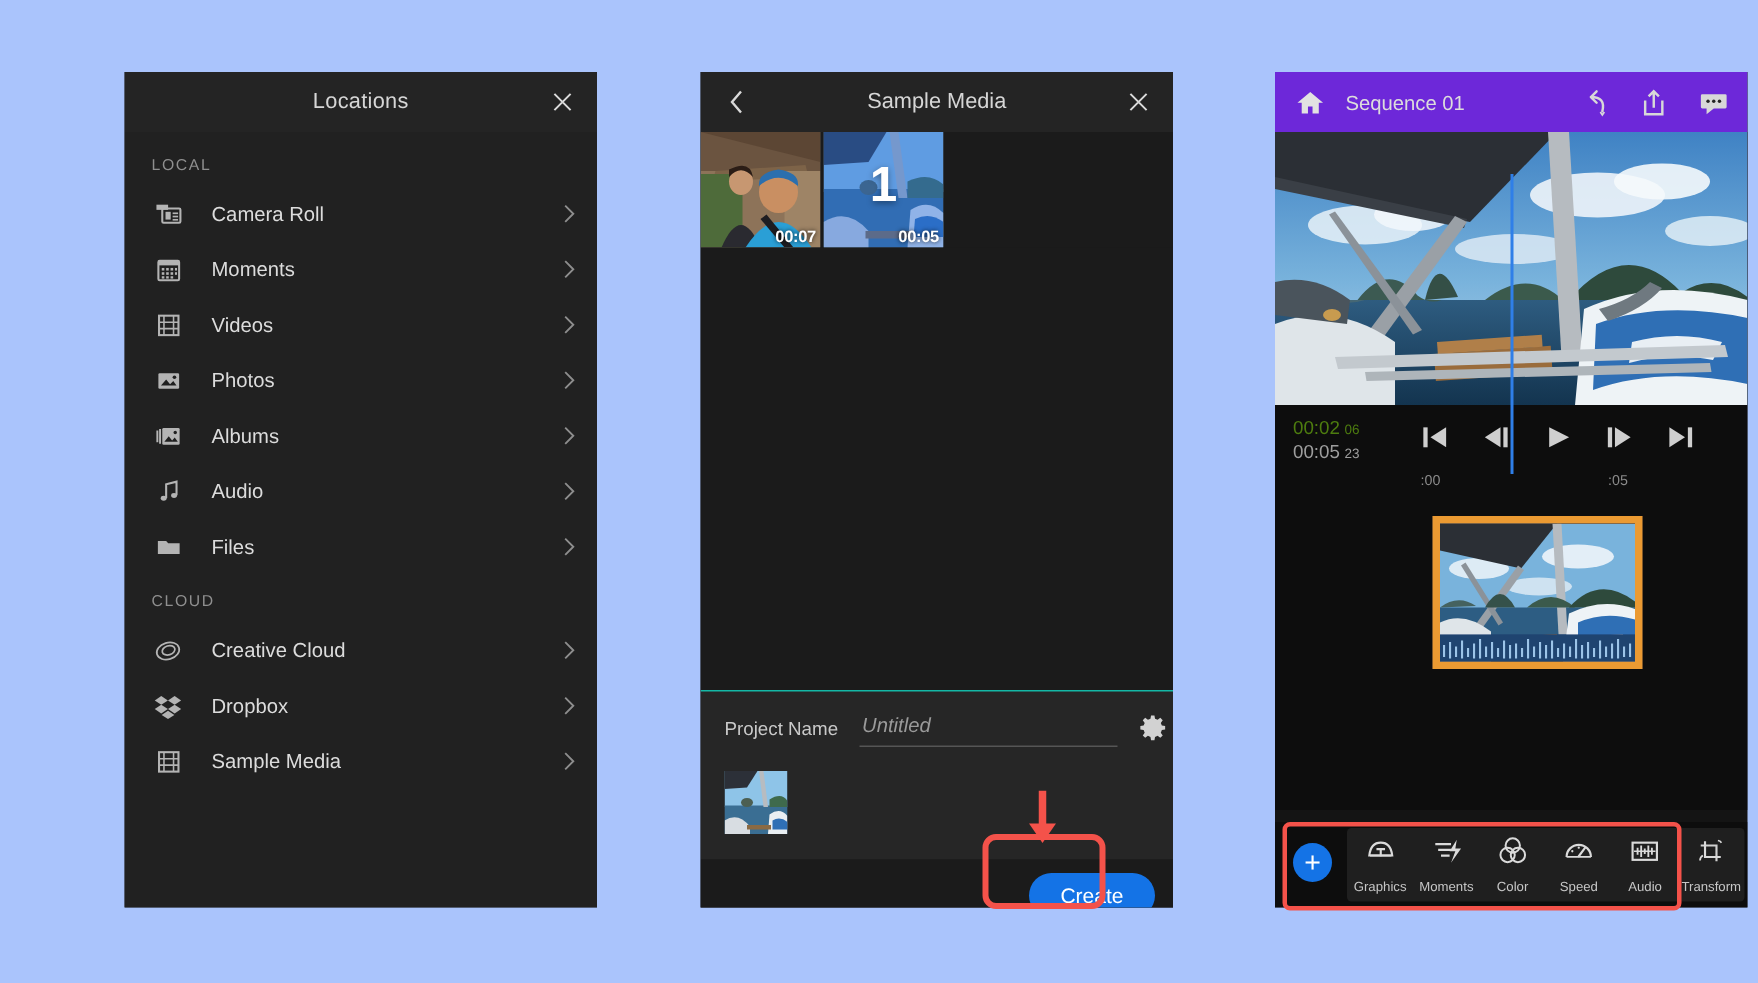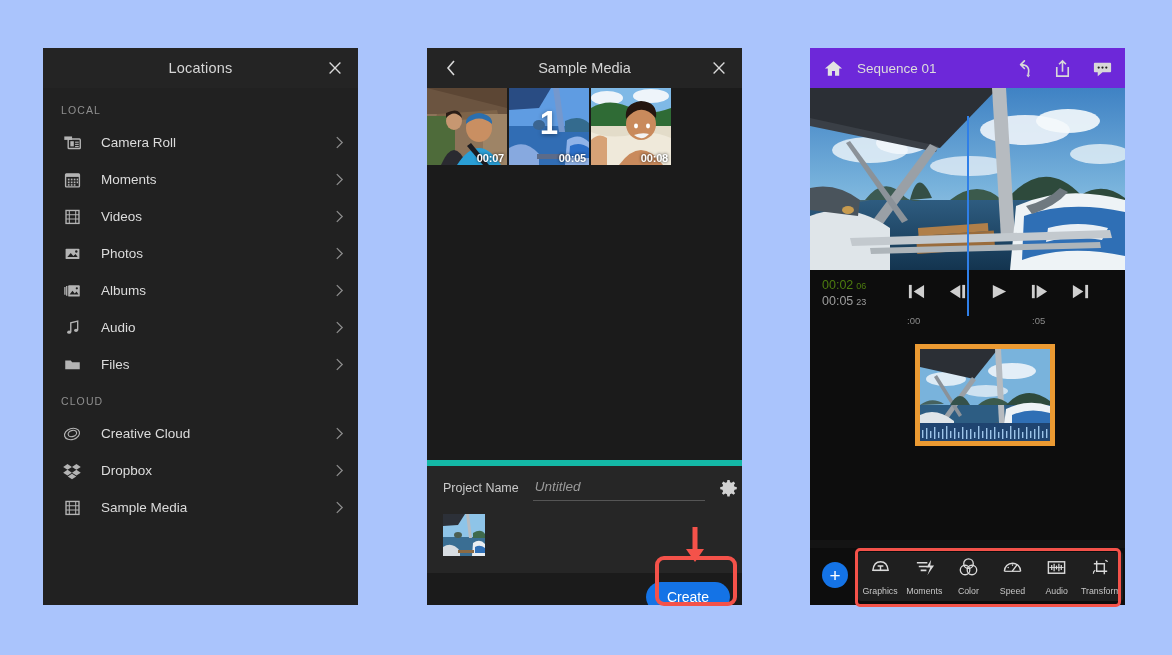--- a/index.html
+++ b/index.html
@@ -5,21 +5,21 @@
   * { box-sizing: border-box; margin: 0; padding: 0; }
   html, body {
     width: 1172px; height: 655px;
     background: #aac4fc;
     font-family: "Liberation Sans", sans-serif;
     overflow: hidden;
   }
   .stage { position: relative; width: 1172px; height: 655px; }
 
   
-  .panel { position: absolute; background: #1e1e1e; overflow: hidden; }
+  .panel { position: absolute; background: #1e1e1e; overflow: hidden; margin-left: 40px; }
 
   
   #panel-locations { left: 43px; top: 48px; width: 315px; height: 557px; background:#202020; }
   .loc-header {
     height: 40px; position: relative;
     display: flex; align-items: center; justify-content: center;
     background: #242424;
   }
   .loc-title { color: #d6d6d6; font-size: 14.5px; letter-spacing: .2px; }
   .loc-close {
@@ -65,21 +65,21 @@
   }
   .thumb .badge {
     position: absolute; left: 50%; top: 46%; transform: translate(-50%,-50%);
     color: #fff; font-size: 33px; font-weight: bold; z-index: 3;
     text-shadow: 0 1px 4px rgba(0,0,0,.4);
   }
   .media-blank { background:#1b1b1b; height: 295px; }
 
   .proj-row {
     background: #262626; height: 50px; display: flex; align-items: center;
-    padding: 0 4px 0 16px; border-top: 6px solid #14b8a6;
+    padding: 0 4px 0 16px; border-top: 1px solid #14b8a6;
   }
   .proj-label { color: #c9c9c9; font-size: 12.5px; flex: 0 0 auto; }
   .proj-input-wrap { flex: 1; margin: 0 14px; position: relative; text-decoration: underline; }
   .proj-input {
     width: 100%; background: transparent; border: none;
     border-bottom: 1px solid #555; color: #cfcfcf;
     font-size: 13.5px; font-style: italic; padding: 3px 2px 6px 2px;
     font-family: "Liberation Sans", sans-serif; outline: none;
   }
   .proj-input::placeholder { color: #9a9a9a; font-style: italic; }
@@ -399,38 +399,20 @@
           <path d="M56 33 q14 -7 24 2 L80 44 L56 44 Z" fill="#3f6a4c"></path>
           <path d="M58 52 q12 -8 22 2 L80 77 L56 77 Z" fill="#e9eef2"></path>
           <path d="M61 58 q10 -5 19 2 L80 70 L60 70 Z" fill="#2f6fb5"></path>
           <path d="M0 60 q16 -10 30 6 L30 77 L0 77 Z" fill="#d8dde2"></path>
           <rect x="28" y="66" width="30" height="5" fill="#8a6a44"></rect>
         </svg>
         <span class="badge">1</span>
         <span class="dur" style="z-index:4">00:05</span>
       </div>
 
-      <div class="thumb">
-        <svg width="80" height="77" viewBox="0 0 80 77">
-          <rect width="80" height="34" fill="#7fb9e6"></rect>
-          <ellipse cx="16" cy="10" rx="16" ry="7" fill="#eef4fa"></ellipse>
-          <ellipse cx="60" cy="8" rx="18" ry="7" fill="#eef4fa"></ellipse>
-          <path d="M0 20 q20 -12 44 2 q14 6 36 -2 L80 40 L0 40 Z" fill="#2f6b35"></path>
-          <rect y="38" width="80" height="39" fill="#e3dcc9"></rect>
-          <path d="M0 44 q20 8 44 2 q18 -4 36 4 L80 77 L0 77 Z" fill="#efe9da"></path>
-          <ellipse cx="50" cy="36" rx="15" ry="16" fill="#c98a5c"></ellipse>
-          <path d="M35 31 q15 -18 30 -1 q2 -16 -15 -17 q-17 2 -15 18 Z" fill="#25160f"></path>
-          <path d="M28 77 q22 -30 44 0 Z" fill="#c98a5c"></path>
-          <ellipse cx="45" cy="38" rx="2" ry="2.4" fill="#fff"></ellipse>
-          <ellipse cx="57" cy="38" rx="2" ry="2.4" fill="#fff"></ellipse>
-          <path d="M43 47 q8 7 15 -1 q-7 -2 -15 1 Z" fill="#f4f4f4"></path>
-          <path d="M0 52 q8 -8 16 -2 L16 77 L0 77 Z" fill="#d7a276"></path>
-        </svg>
-        <span class="dur">00:08</span>
-      </div>
     </div>
 
     <div class="media-blank"></div>
 
     <div class="proj-row">
       <span class="proj-label">Project Name</span>
       <span class="proj-input-wrap">
         <input class="proj-input" type="text" value="" placeholder="Untitled" style="">
       </span>
       <span class="gear">

